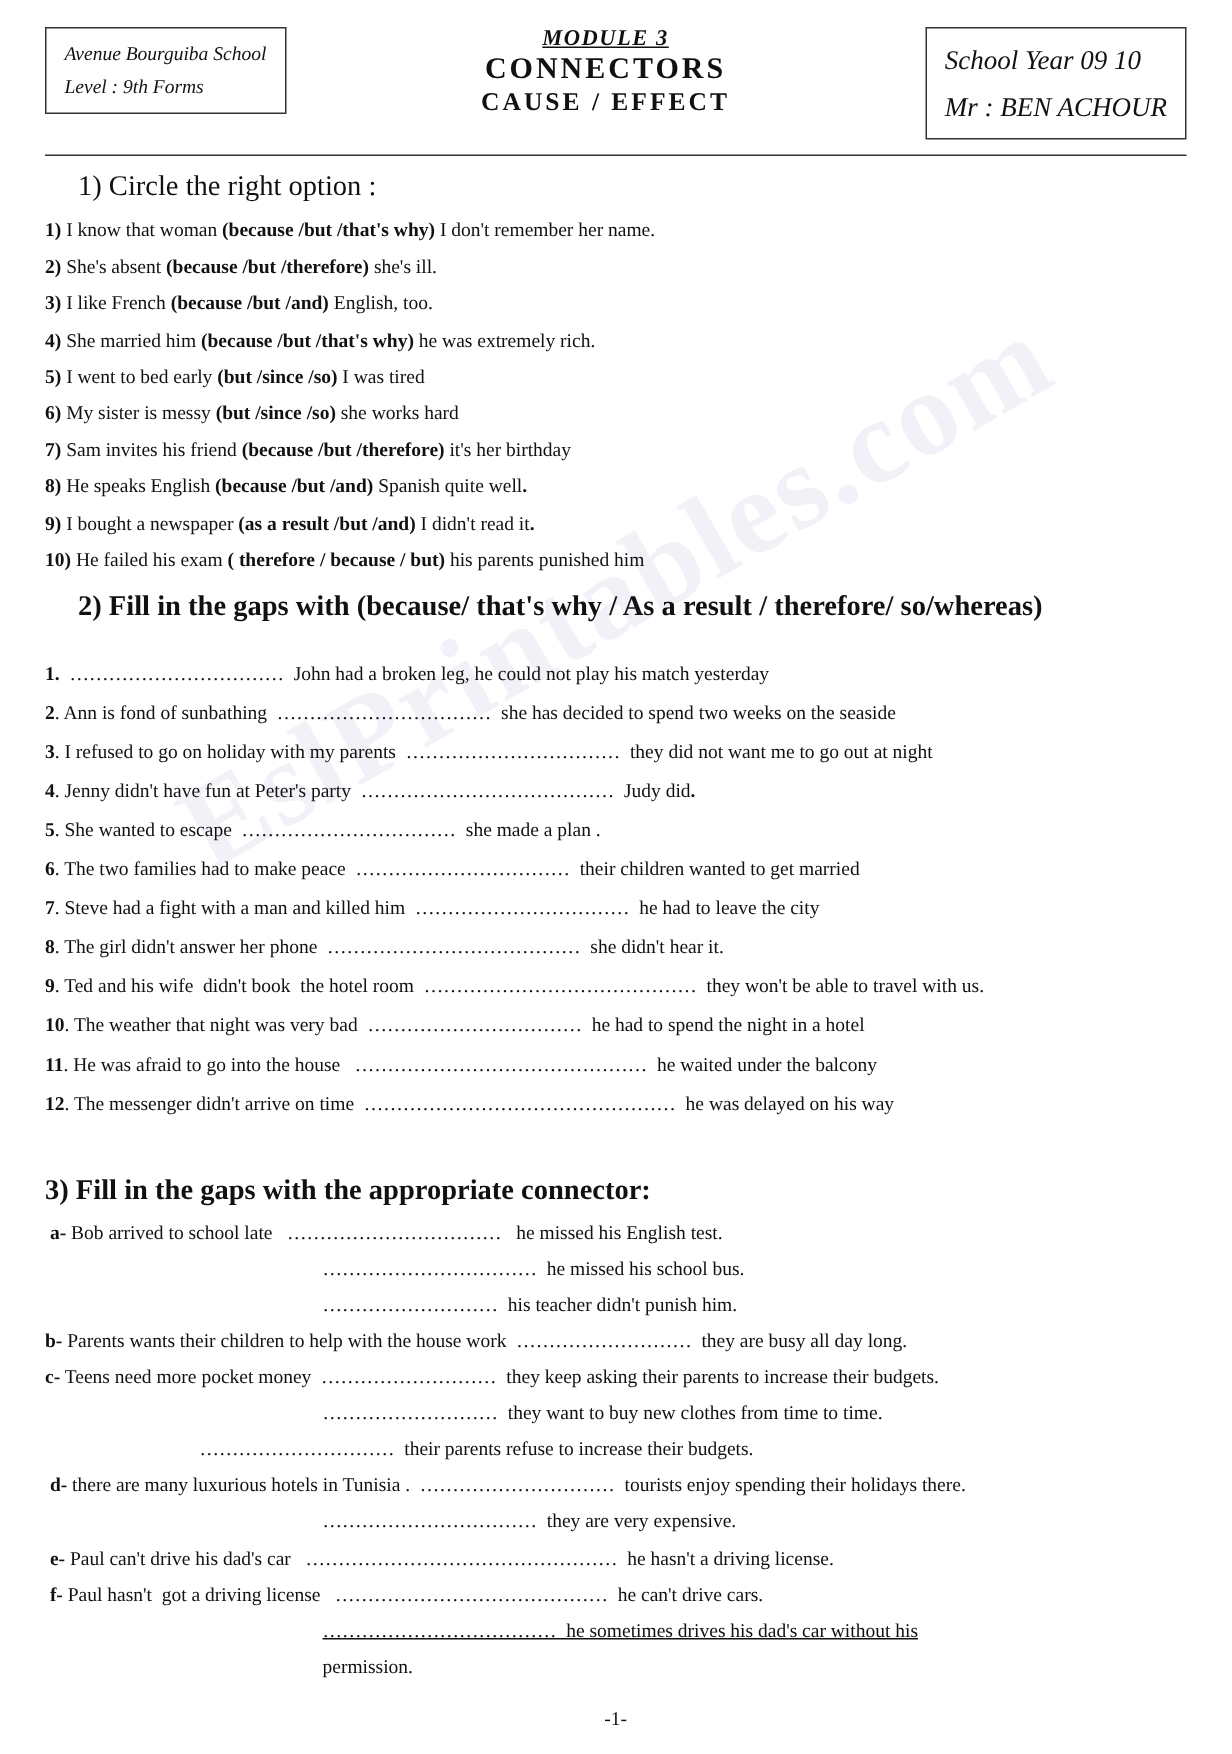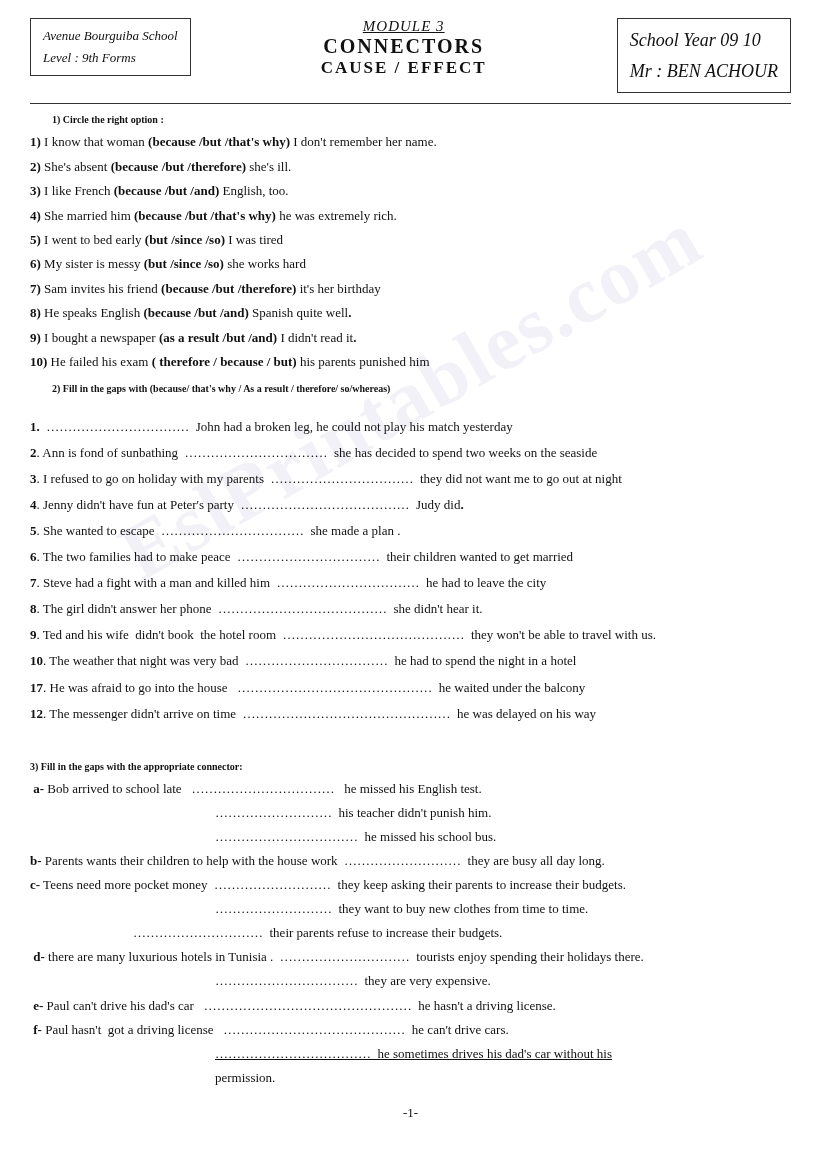--- a/index.html
+++ b/index.html
@@ -27,21 +27,21 @@
       font-size: 13px;
       min-width: 160px;
       line-height: 1.7;
     }
     .header-center {
       text-align: center;
       flex: 1;
       padding: 0 10px;
     }
     .header-center .module-title {
-      font-weight: normal;
+      font-weight: bold;
       font-size: 15px;
       text-decoration: underline;
       letter-spacing: 1px;
       font-style: italic;
     }
     .header-center .connectors-title {
       font-weight: 900;
       font-size: 20px;
       letter-spacing: 2px;
       text-transform: uppercase;
@@ -75,22 +75,22 @@
       z-index: 0;
       letter-spacing: 2px;
     }
 
     .content {
       position: relative;
       z-index: 1;
     }
 
     .section-title {
-      font-weight: bold;
-      font-size: 10px;
+      font-weight: normal;
+      font-size: 19px;
       margin: 10px 0 6px 0;
     }
 
     .exercise {
       margin-bottom: 10px;
     }
 
     .exercise-line {
       margin-bottom: 3px;
       line-height: 1.65;
@@ -209,43 +209,43 @@
     <div class="fill-section">
       <b>8</b>. The girl didn't answer her phone &nbsp;…………………………………&nbsp; she didn't hear it.
     </div>
     <div class="fill-section">
       <b>9</b>. Ted and his wife &nbsp;didn't book &nbsp;the hotel room &nbsp;……………………………………&nbsp; they won't be able to travel with us.
     </div>
     <div class="fill-section">
       <b>10</b>. The weather that night was very bad &nbsp;……………………………&nbsp; he had to spend the night in a hotel
     </div>
     <div class="fill-section">
-      <b>17</b>. He was afraid to go into the house &nbsp;&nbsp;………………………………………&nbsp; he waited under the balcony
+      <b>11</b>. He was afraid to go into the house &nbsp;&nbsp;………………………………………&nbsp; he waited under the balcony
     </div>
     <div class="fill-section">
       <b>12</b>. The messenger didn't arrive on time &nbsp;…………………………………………&nbsp; he was delayed on his way
     </div>
   </div>
 
   <br>
 
   
   <div class="exercise">
     <div class="section-title">
       <b>3) Fill in the gaps with the appropriate connector:</b>
     </div>
 
     <div class="ex3-line">
       &nbsp;<b>a-</b> Bob arrived to school late &nbsp;&nbsp;……………………………&nbsp;&nbsp; he missed his English test.
     </div>
     <div class="ex3-line" style="margin-left:185px;">
+      ……………………………&nbsp; he missed his school bus.
+    </div>
+    <div class="ex3-line" style="margin-left:185px;">
       ………………………&nbsp; his teacher didn't punish him.
-    </div>
-    <div class="ex3-line" style="margin-left:185px;">
-      ……………………………&nbsp; he missed his school bus.
     </div>
 
     <div class="ex3-line">
       <b>b-</b> Parents wants their children to help with the house work &nbsp;………………………&nbsp; they are busy all day long.
     </div>
 
     <div class="ex3-line">
       <b>c-</b> Teens need more pocket money &nbsp;………………………&nbsp; they keep asking their parents to increase their budgets.
     </div>
     <div class="ex3-line" style="margin-left:185px;font-family:Liberation Serif, serif;">

